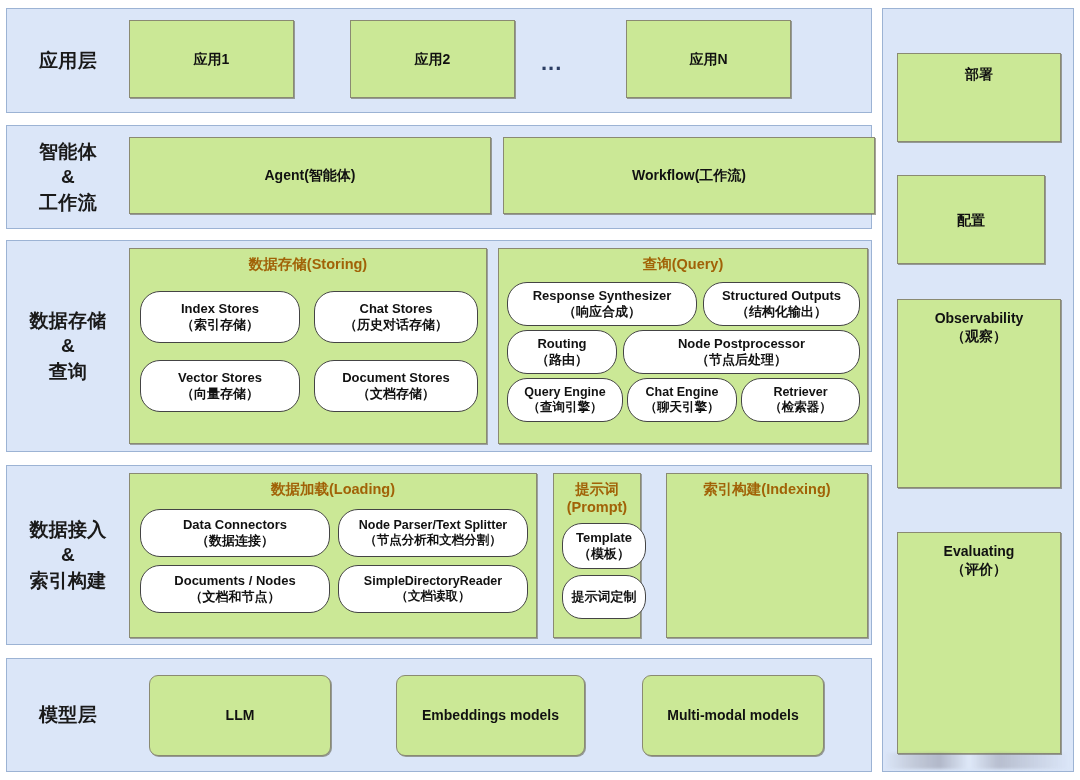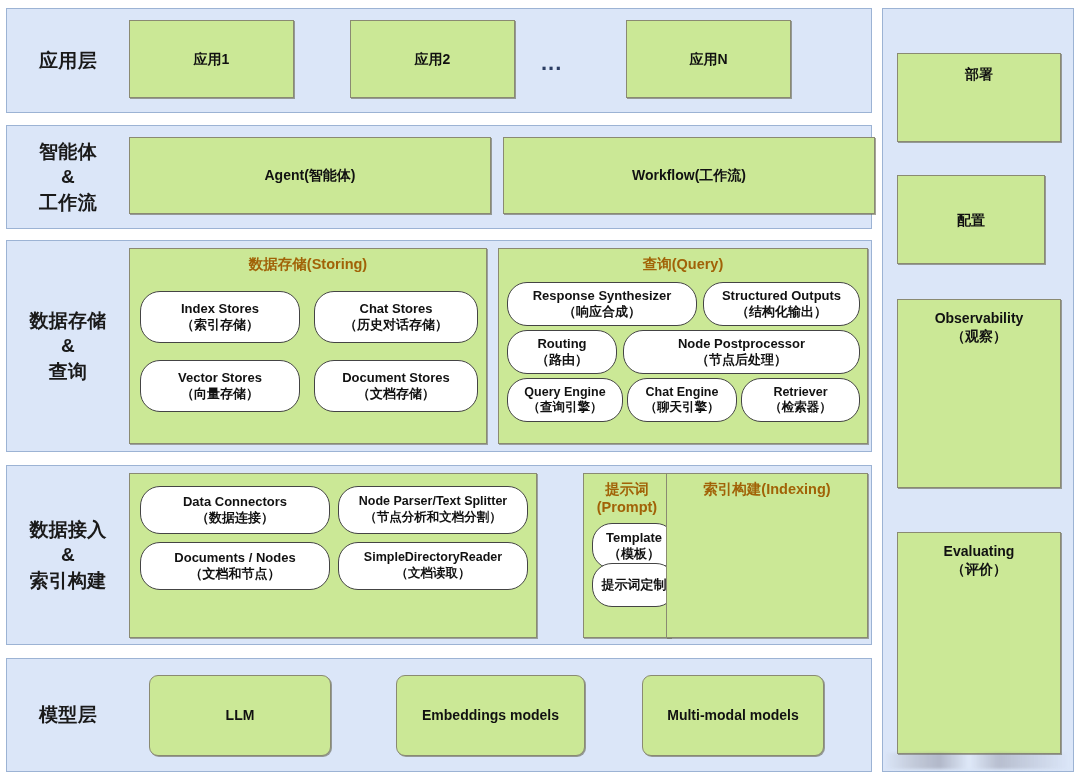--- a/index.html
+++ b/index.html
@@ -192,39 +192,40 @@
     </div>
   </div>
 
   <div class="layer" style="left:6px; top:465px; width:866px; height:180px;">
     <div class="layer-label">数据接入
 &amp;
 索引构建</div>
     <div class="layer-body">
 
       <div class="group" style="left:0px; top:7px; width:408px; height:165px;">
+        <div class="group-title">数据加载(Loading)</div>
         <div class="chips" style="height:122px;">
           <div class="chip" style="left:2px; top:6px; width:190px; height:48px;">Data Connectors
 （数据连接）</div>
           <div class="chip sm" style="left:200px; top:6px; width:190px; height:48px;">Node Parser/Text Splitter
 （节点分析和文档分割）</div>
           <div class="chip" style="left:2px; top:62px; width:190px; height:48px;">Documents / Nodes
 （文档和节点）</div>
           <div class="chip sm" style="left:200px; top:62px; width:190px; height:48px;">SimpleDirectoryReader
 （文档读取）</div>
         </div>
       </div>
 
-      <div class="group" style="left:424px; top:7px; width:88px; height:165px;margin-left:30px;">
+      <div class="group" style="left:424px; top:7px; width:88px; height:165px;">
         <div class="group-title">提示词
 (Prompt)</div>
         <div class="chips" style="height:105px;">
           <div class="chip" style="left:0px; top:2px; width:84px; height:46px;">Template
 （模板）</div>
-          <div class="chip" style="left:0px; top:42px; width:84px; height:44px;">提示词定制</div>
+          <div class="chip" style="left:0px; top:54px; width:84px; height:44px;">提示词定制</div>
         </div>
       </div>
 
       <div class="group" style="left:537px; top:7px; width:202px; height:165px;">
         <div class="group-title">索引构建(Indexing)</div>
       </div>
 
     </div>
   </div>
 

